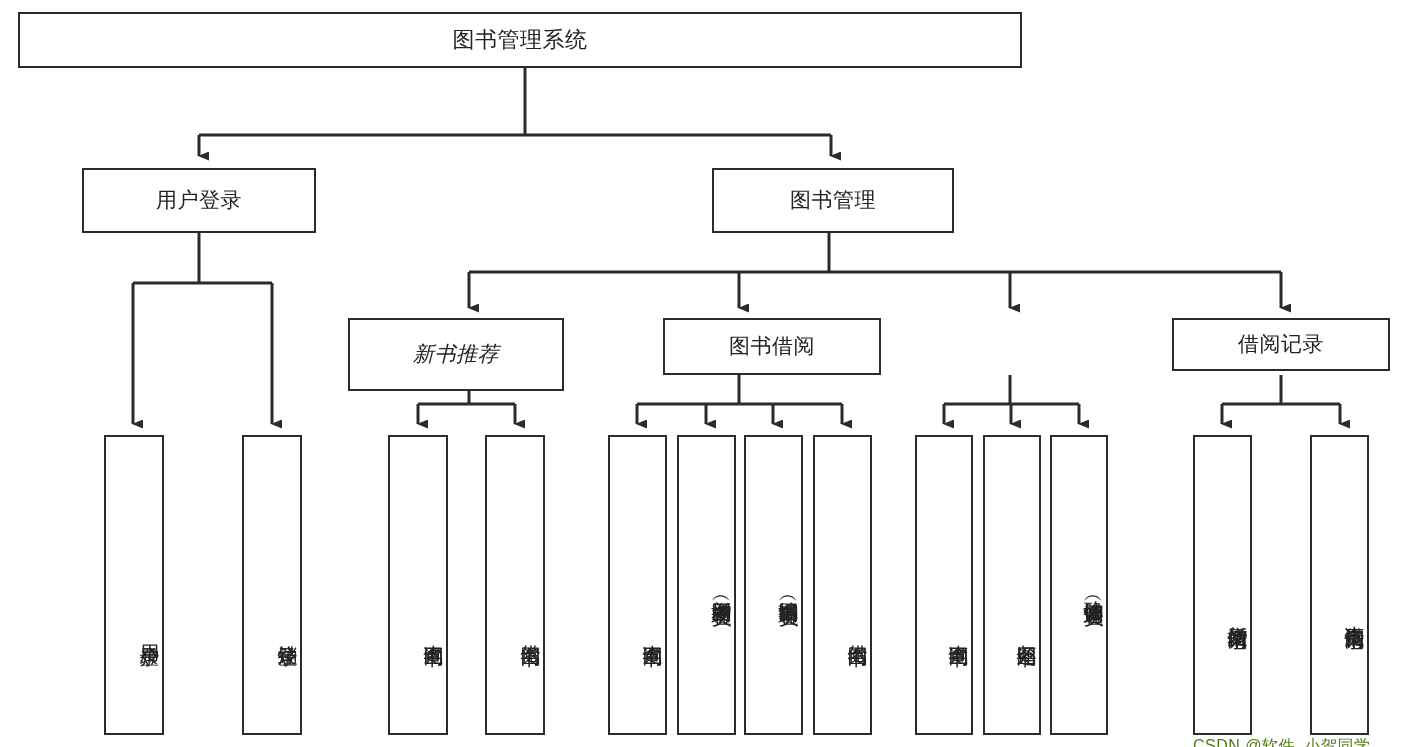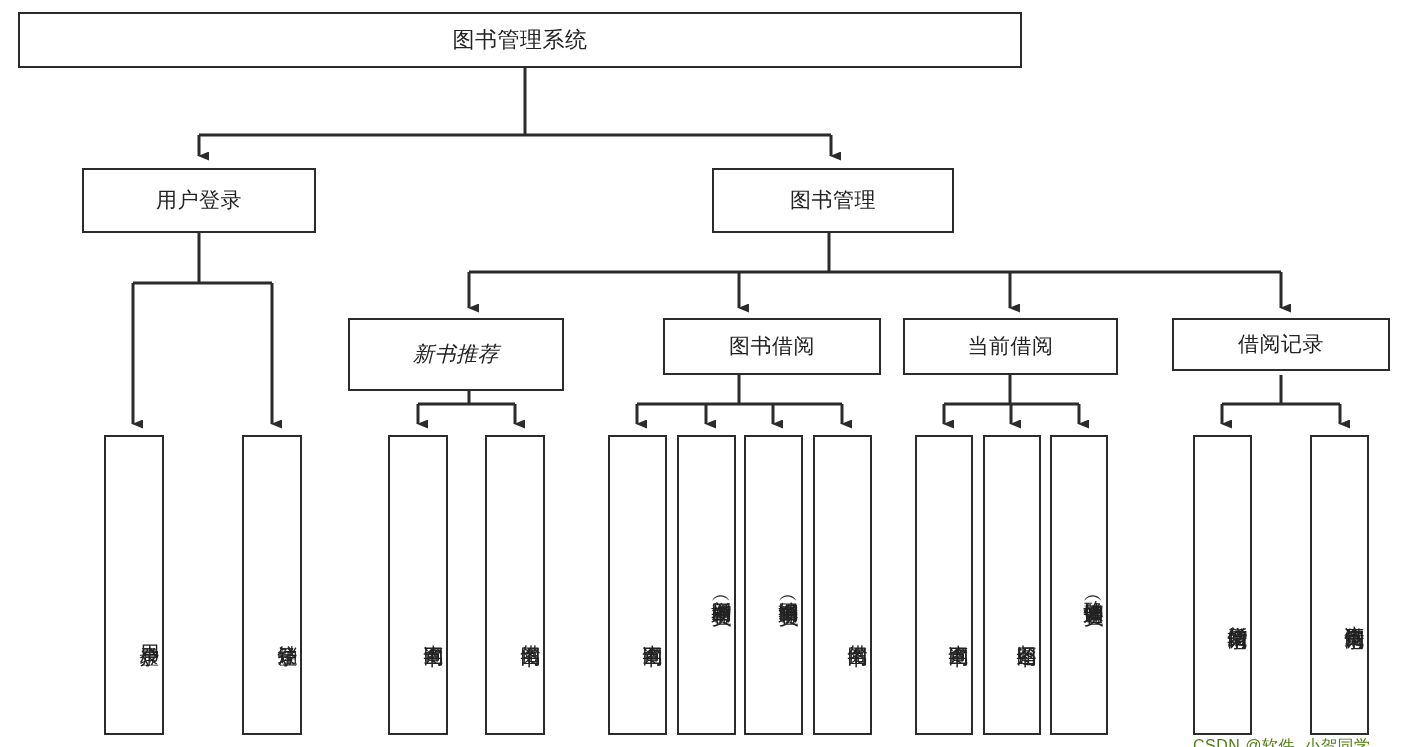--- a/index.html
+++ b/index.html
@@ -135,23 +135,20 @@
   <div class="node node-h" style="left:712px; top:168px; width:242px; height:65px;">
     <span>图书管理</span>
   </div>
 
   <div class="node node-h" style="left:348px; top:318px; width:216px; height:73px;font-style:italic;">
     <span>新书推荐</span>
   </div>
   <div class="node node-h" style="left:630px; top:318px; width:218px; height:57px;margin-left:33px;">
     <span>图书借阅</span>
   </div>
-  <div class="node node-h" style="left:903px; top:318px; width:215px; height:57px;">
-    <span>当前借阅</span>
-  </div>
   <div class="node node-h" style="left:1172px; top:318px; width:218px; height:53px;">
     <span>借阅记录</span>
   </div>
 
   <div class="node node-v pad-mid" style="left:104px; top:435px; width:60px; height:300px;">
     <span>用户登录</span>
   </div>
   <div class="node node-v pad-mid" style="left:242px; top:435px; width:60px; height:300px;">
     <span>注销登录</span>
   </div>

